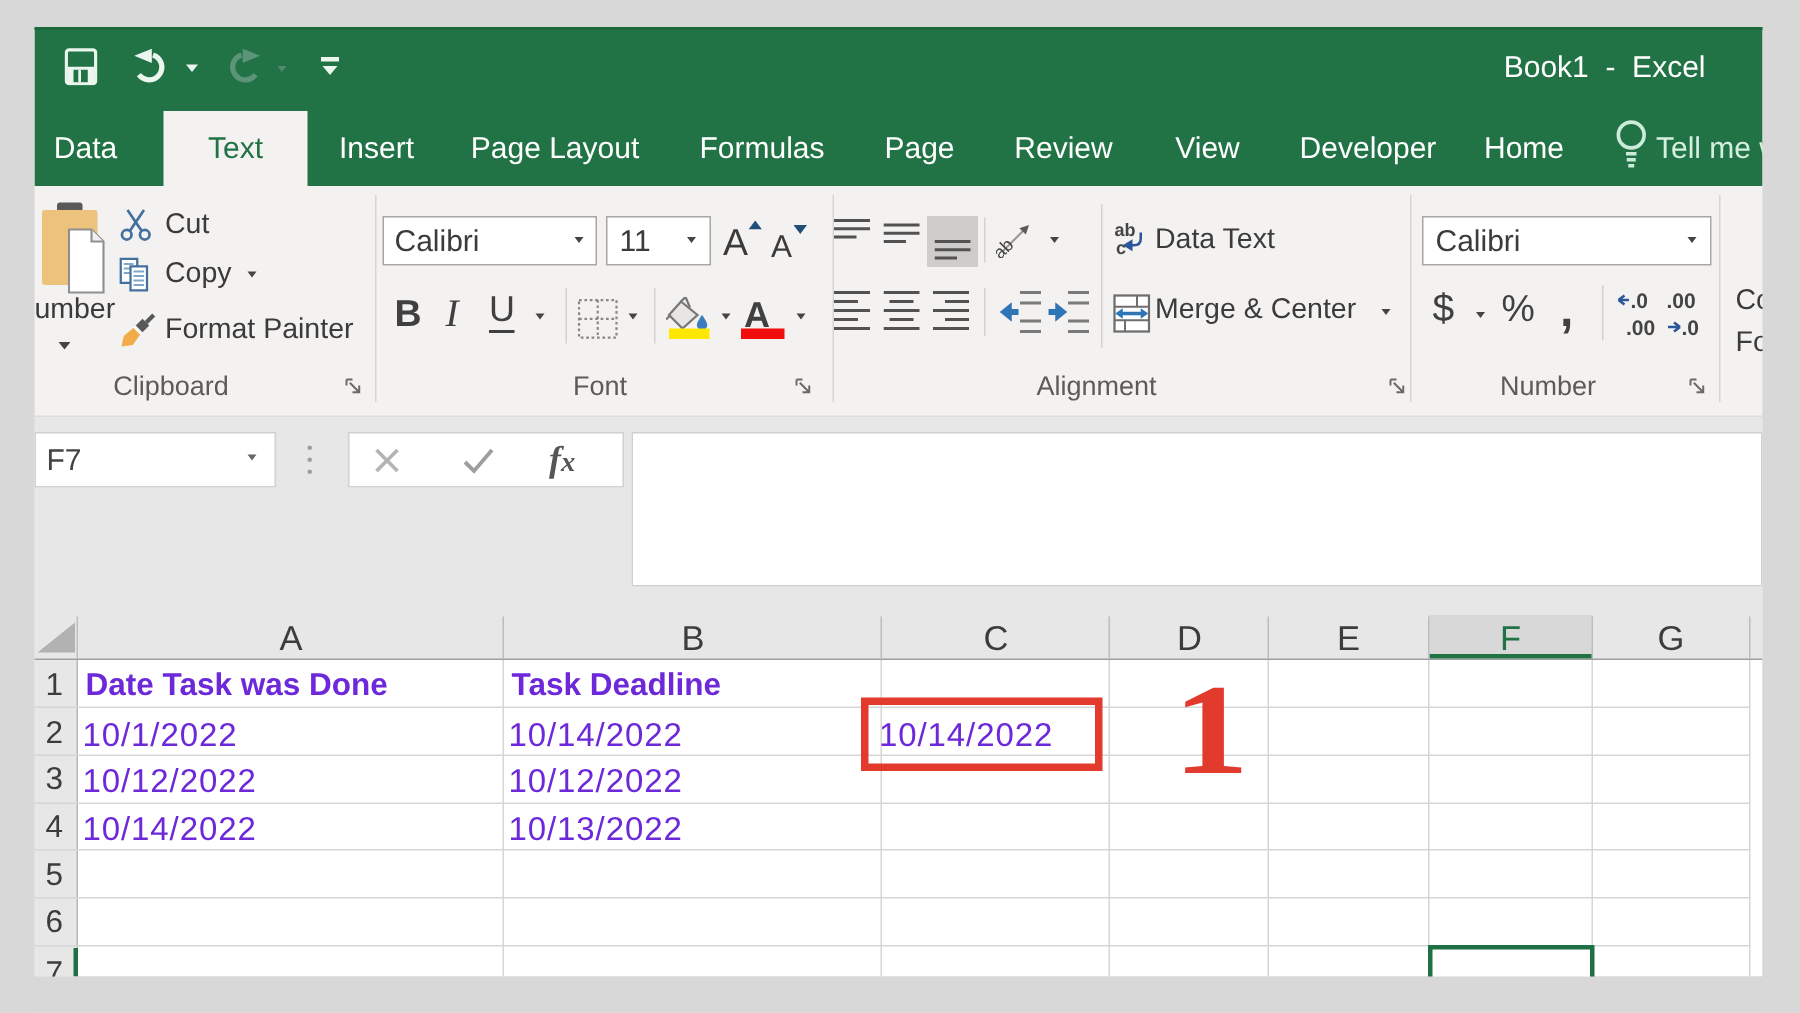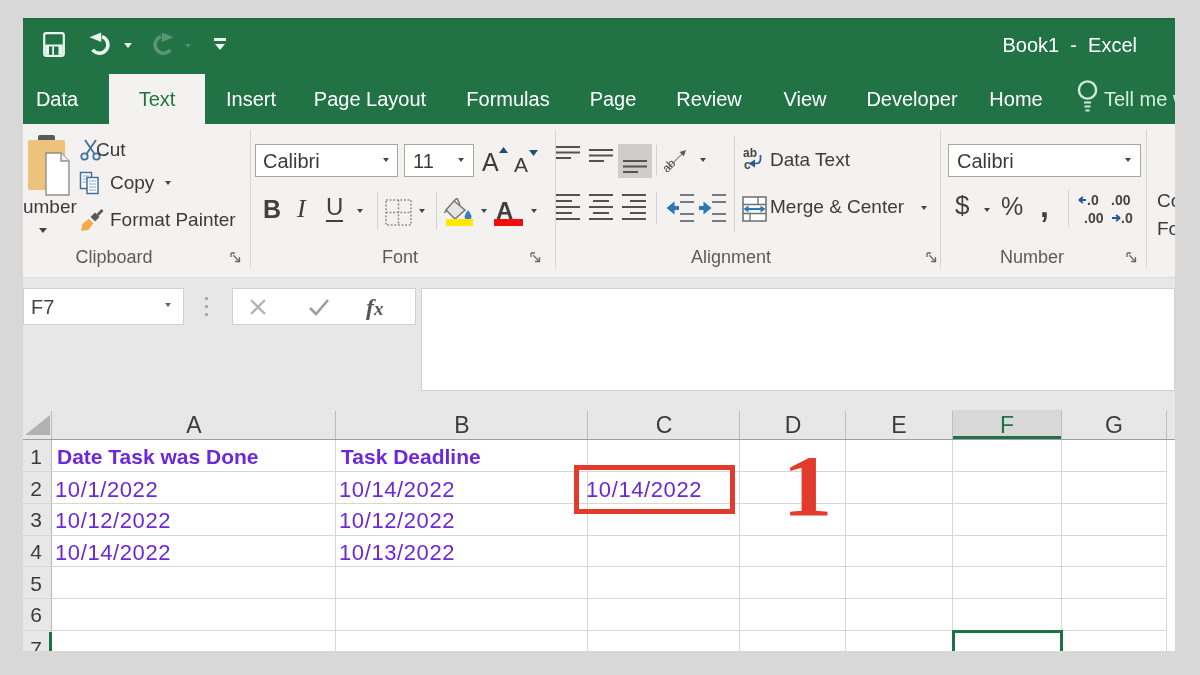--- a/index.html
+++ b/index.html
@@ -82,21 +82,21 @@
   <path d="M36 19 V27 H44" fill="#f0f0f0" stroke="#8f8f8f" stroke-width="1.4"></path>
 </svg>
 <div class="rtxt" style="left:43px;top:196px;transform:translateX(-50%)">Number</div>
 <div class="abs tri-down" style="left:39px;top:228px"></div>
 
 <svg class="abs" style="left:79px;top:139px" width="23" height="22" viewBox="0 0 23 22">
   <path d="M6 1 L15.5 15 M17 1 L7.5 15" stroke="#44709d" stroke-width="1.8" fill="none"></path>
   <circle cx="5.5" cy="17.5" r="3.2" fill="none" stroke="#44709d" stroke-width="1.8"></circle>
   <circle cx="17.5" cy="17.5" r="3.2" fill="none" stroke="#44709d" stroke-width="1.8"></circle>
 </svg>
-<div class="rtxt" style="left:96px;top:139px">Cut</div>
+<div class="rtxt" style="left:110px;top:139px">Cut</div>
 
 <svg class="abs" style="left:79px;top:171px" width="23" height="24" viewBox="0 0 23 24">
   <path d="M1.5 1.5 H12.5 V17.5 H1.5 Z" fill="#fff" stroke="#44709d" stroke-width="1.5"></path>
   <path d="M3.5 5 H10 M3.5 8 H10 M3.5 11 H10" stroke="#7fa7cc" stroke-width="1.2"></path>
   <path d="M8 6.5 H19 V22.5 H8 Z" fill="#fff" stroke="#44709d" stroke-width="1.5"></path>
   <path d="M10 10 H17 M10 13 H17 M10 16 H17 M10 19 H17" stroke="#7fa7cc" stroke-width="1.2"></path>
 </svg>
 <div class="rtxt" style="left:110px;top:172px">Copy</div>
 <div class="abs tri-down sm" style="left:165px;top:181px"></div>
 

